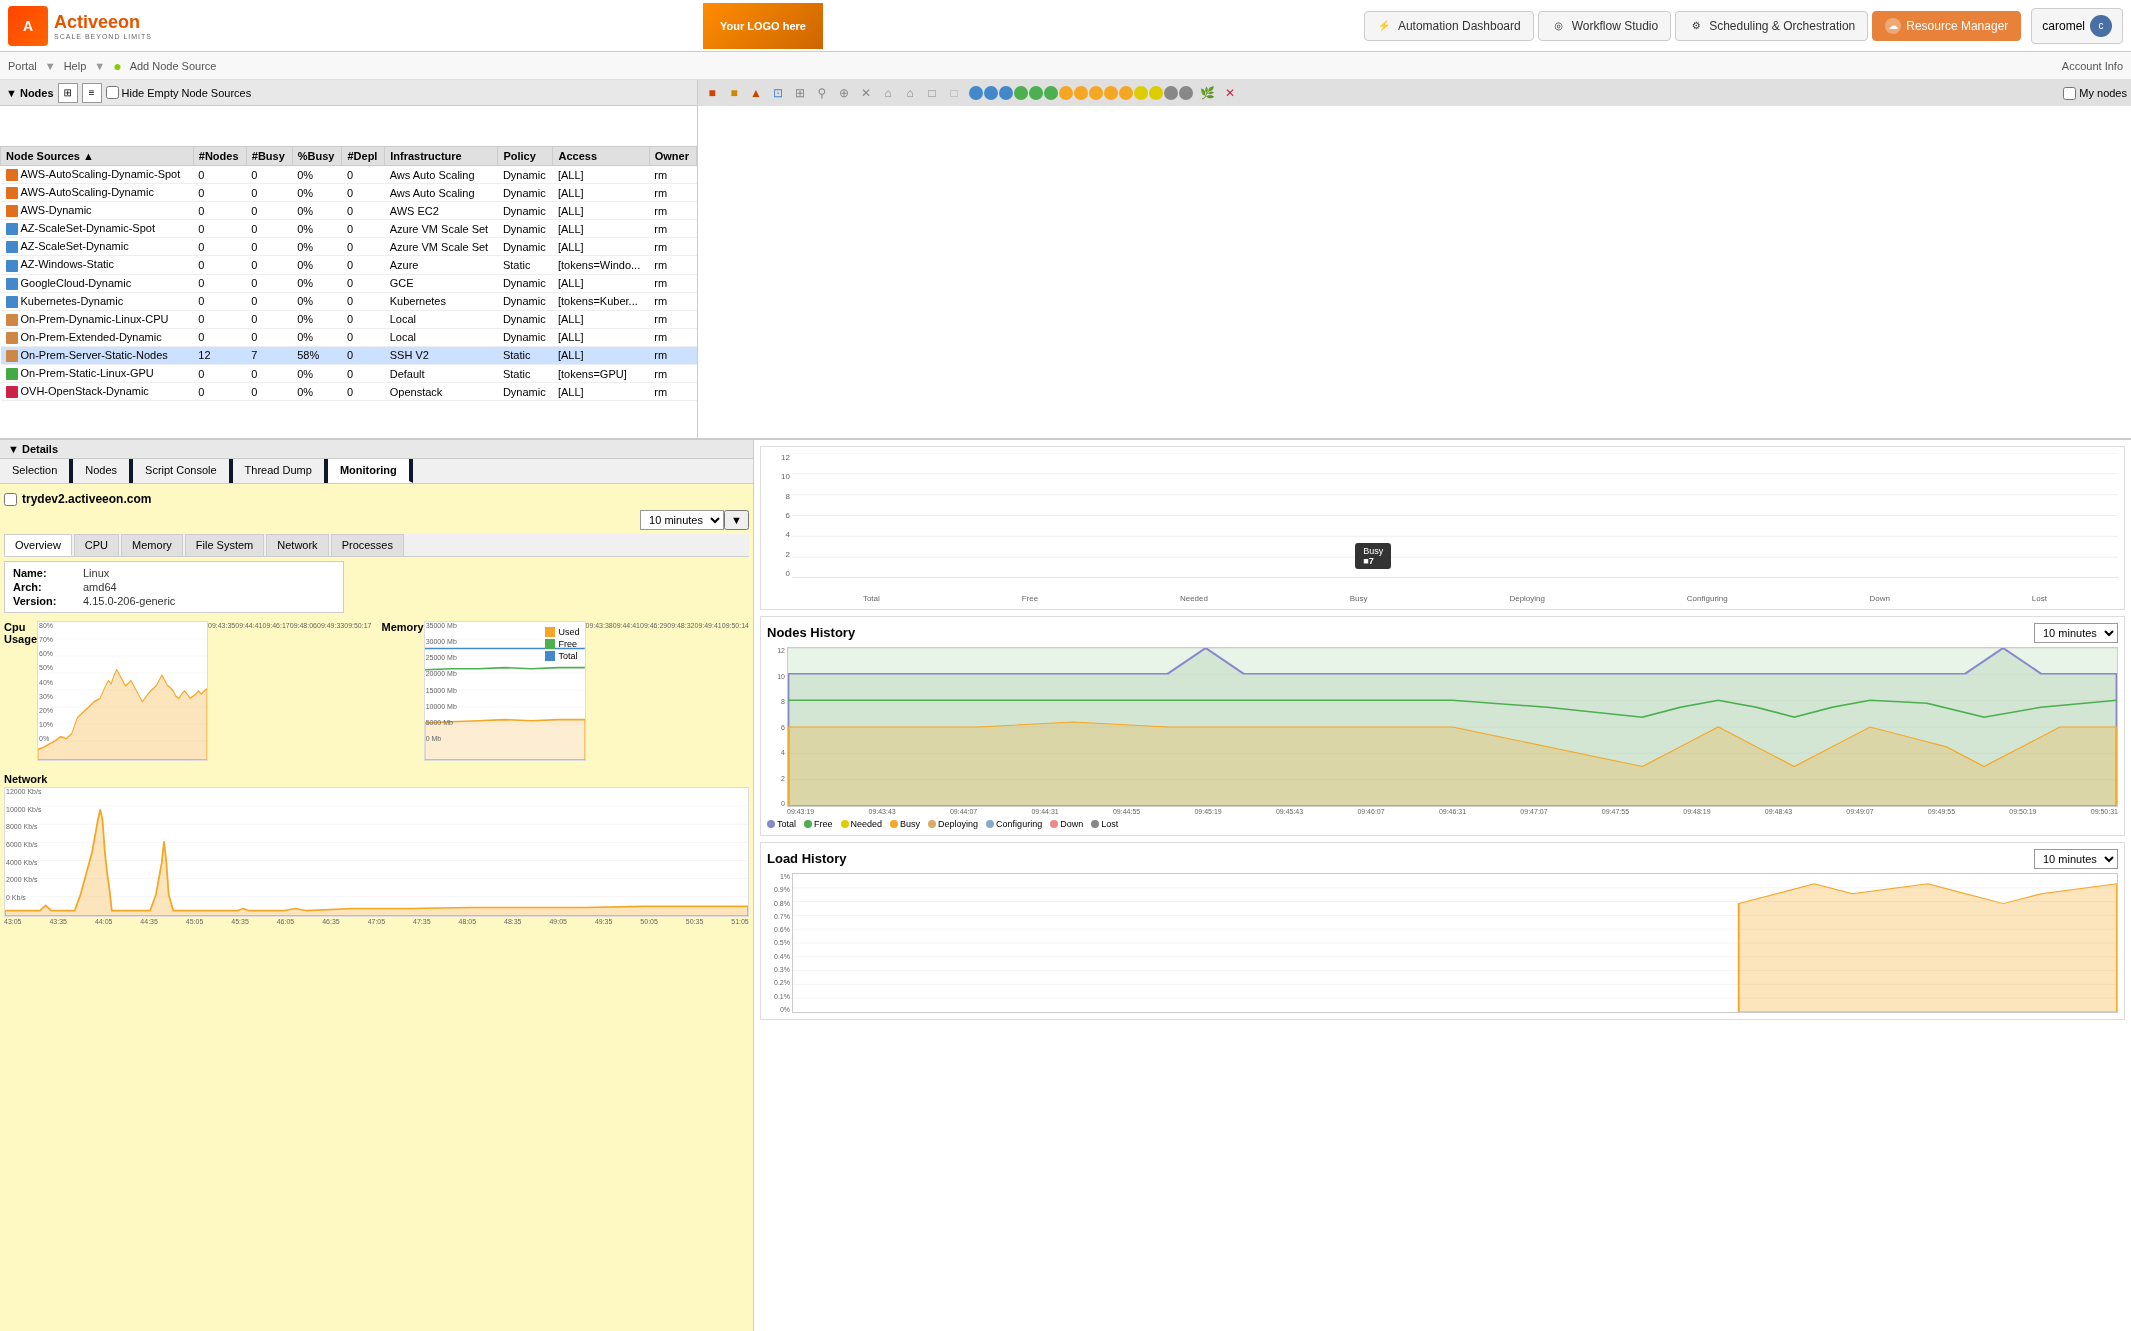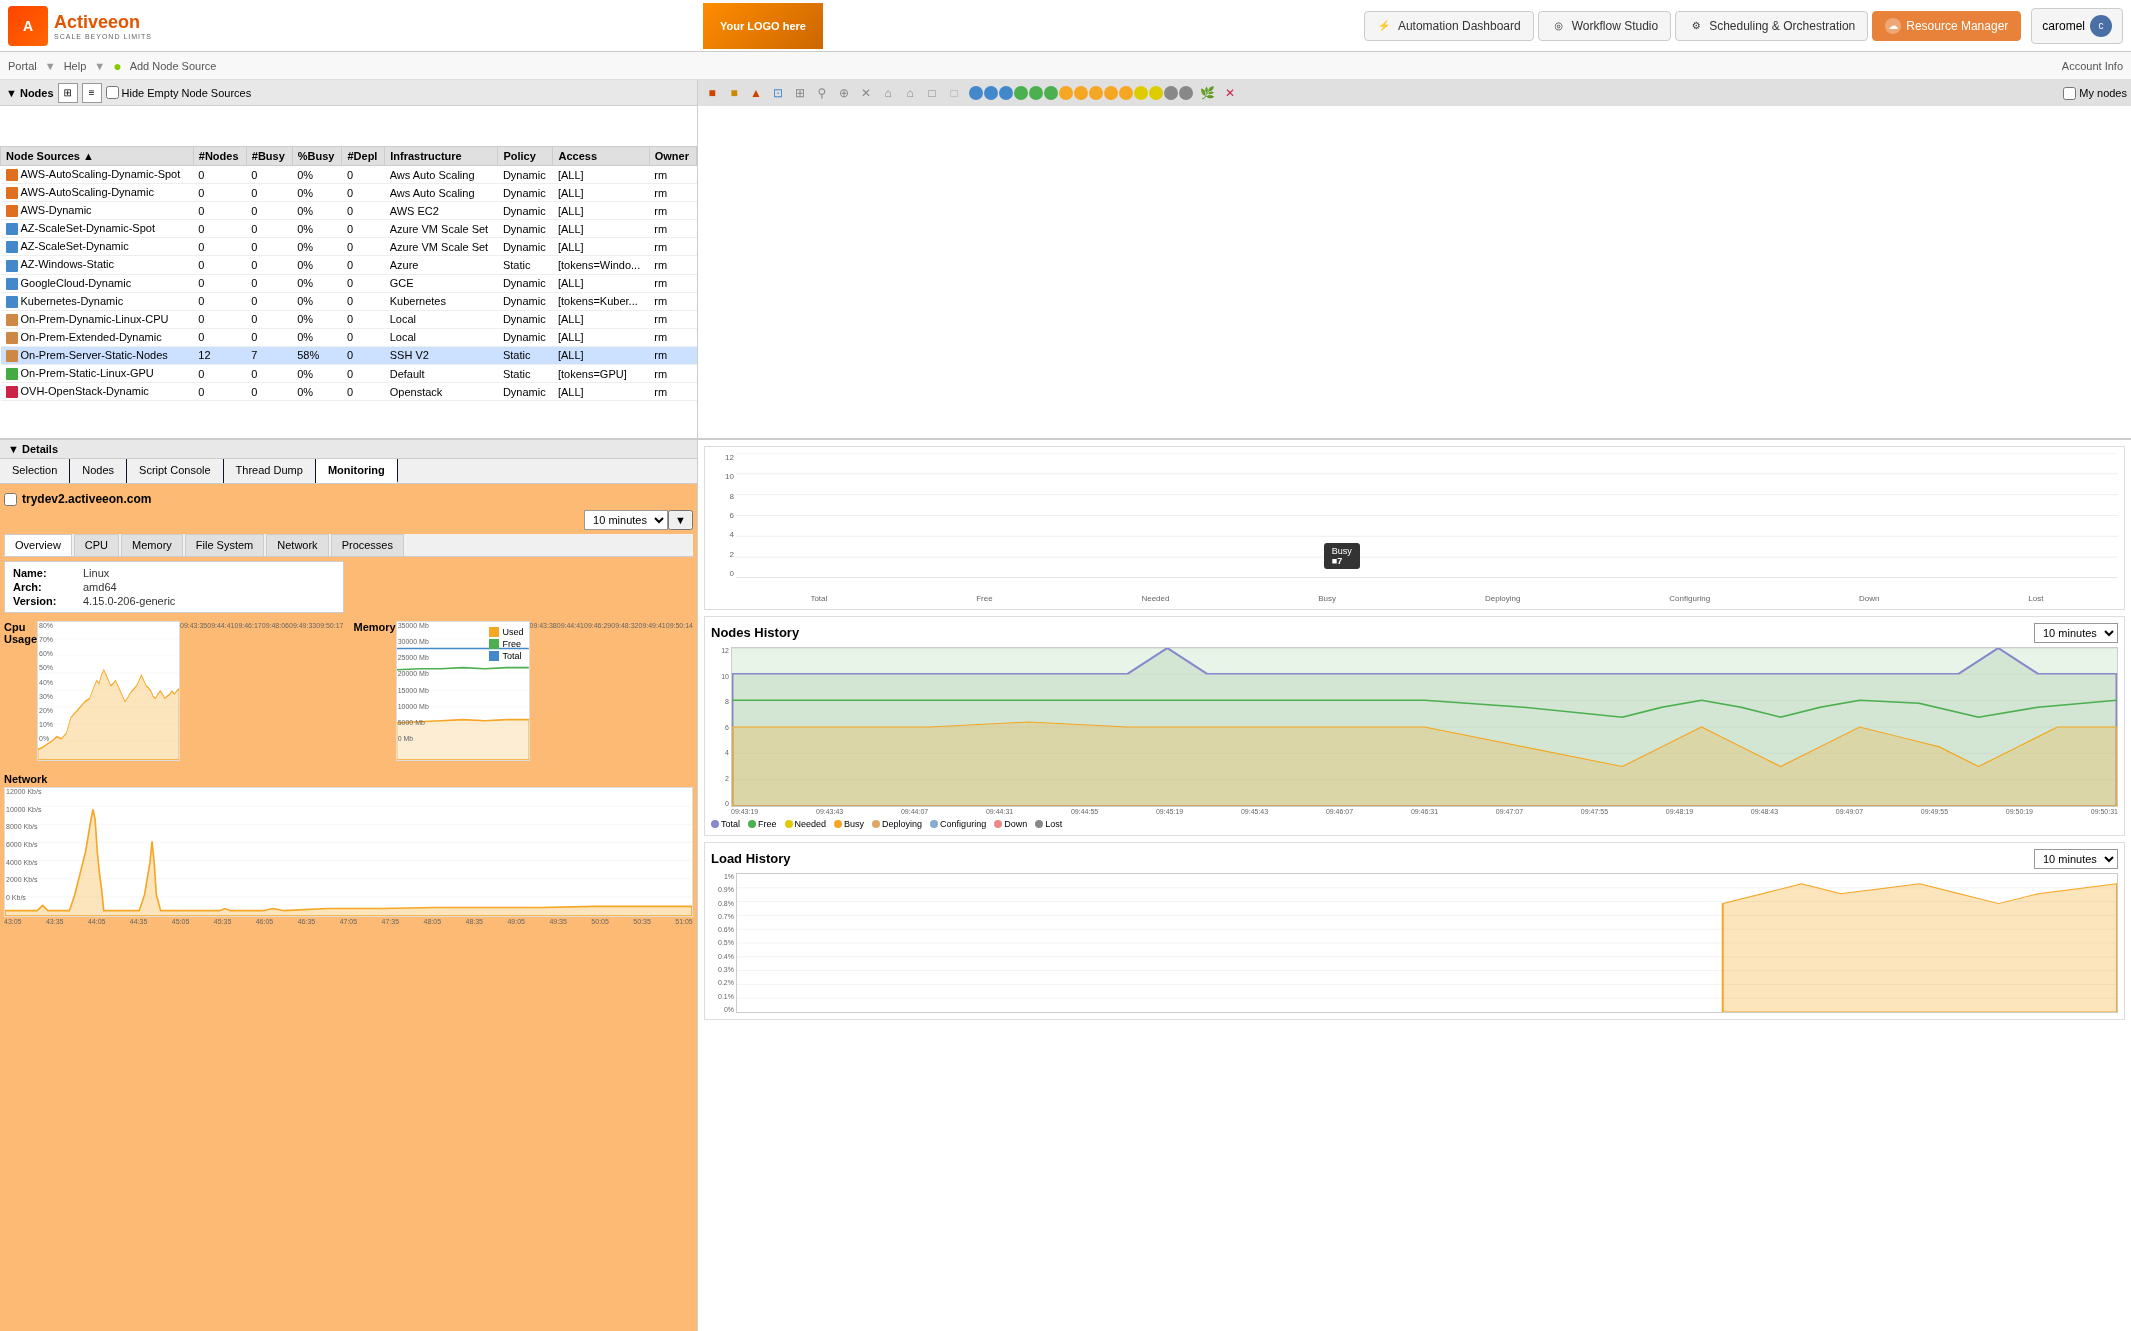--- a/index.html
+++ b/index.html
@@ -208,44 +208,44 @@
     
     #bottom-section {
       display: flex;
       flex-direction: row;
       flex: 1;
       overflow: hidden;
     }
 
     
     #details-panel {
-      width: 698px;
+      width: 754px;
       border-right: 1px solid #ccc;
       display: flex;
       flex-direction: column;
-      background: #fdba74;
+      background: #fef9c3;
       overflow: hidden;
     }
     #details-header {
       background: #e8e8e8;
       border-bottom: 1px solid #ccc;
       padding: 3px 8px;
       font-weight: bold;
       font-size: 11px;
     }
     #details-tabs {
       display: flex;
       background: #f0f0f0;
       border-bottom: 1px solid #ccc;
     }
     .det-tab {
       padding: 5px 12px;
       font-size: 11px;
       cursor: pointer;
-      border-right: 1px solid #0f172a;
+      border-right: 4px solid #0f172a;
     }
     .det-tab.active {
       background: #fff;
       border-bottom: 2px solid #fff;
       font-weight: bold;
     }
 
     #details-content {
       display: flex;
       flex-direction: column;

